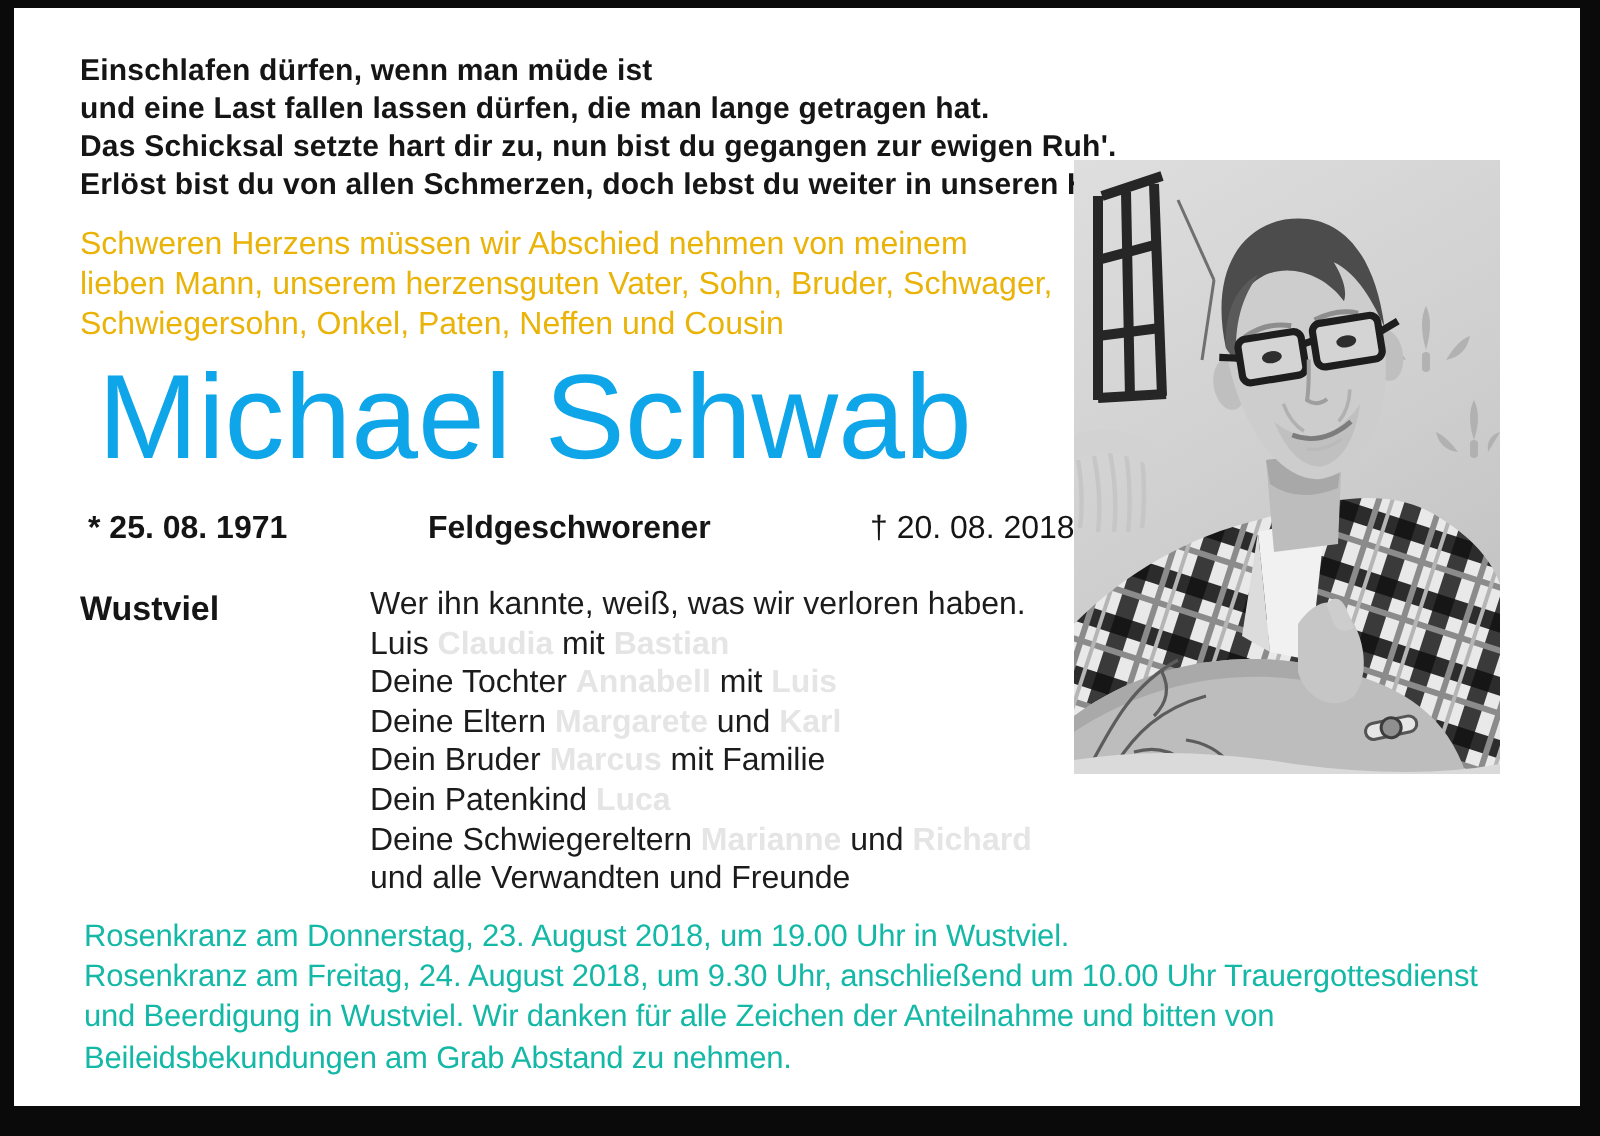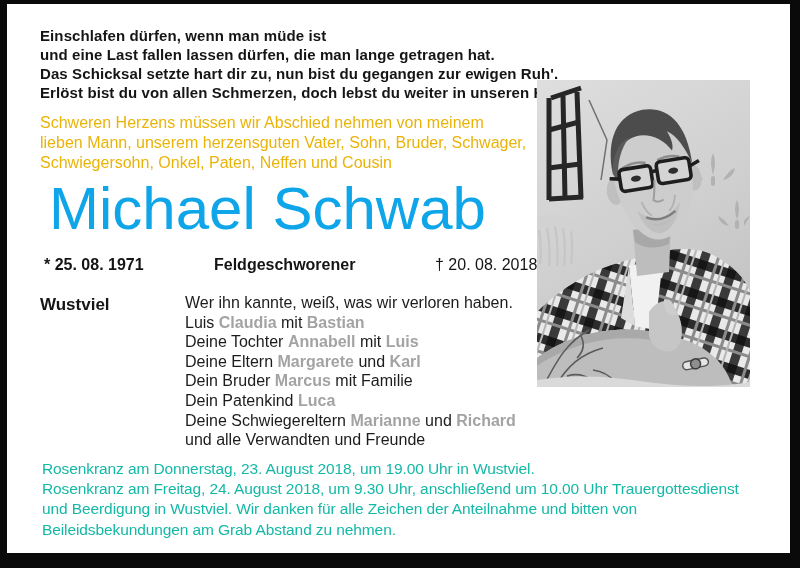--- a/index.html
+++ b/index.html
@@ -41,21 +41,21 @@
 
   .place {
     left: 40px; top: 295px;
     font-size: 17px; font-weight: 700;
   }
   .mourners {
     left: 185px; top: 293px;
     font-size: 16px; line-height: 19.6px; font-weight: 400;
     color: #1c1c1c;
   }
-  .mourners b, .mourners .b { font-weight: 700; color: #a3a3a3; margin-top: 44px; }
+  .mourners b, .mourners .b { font-weight: 700; color: #e5e5e5; margin-top: 44px; }
 
   .funeral {
     left: 42px; top: 459px;
     font-size: 15.5px; line-height: 20.2px; font-weight: 400;
     letter-spacing: -0.1px; color: #14b8a6;
   }
 
   .photo {
     position: absolute;
     left: 537px; top: 80px;

